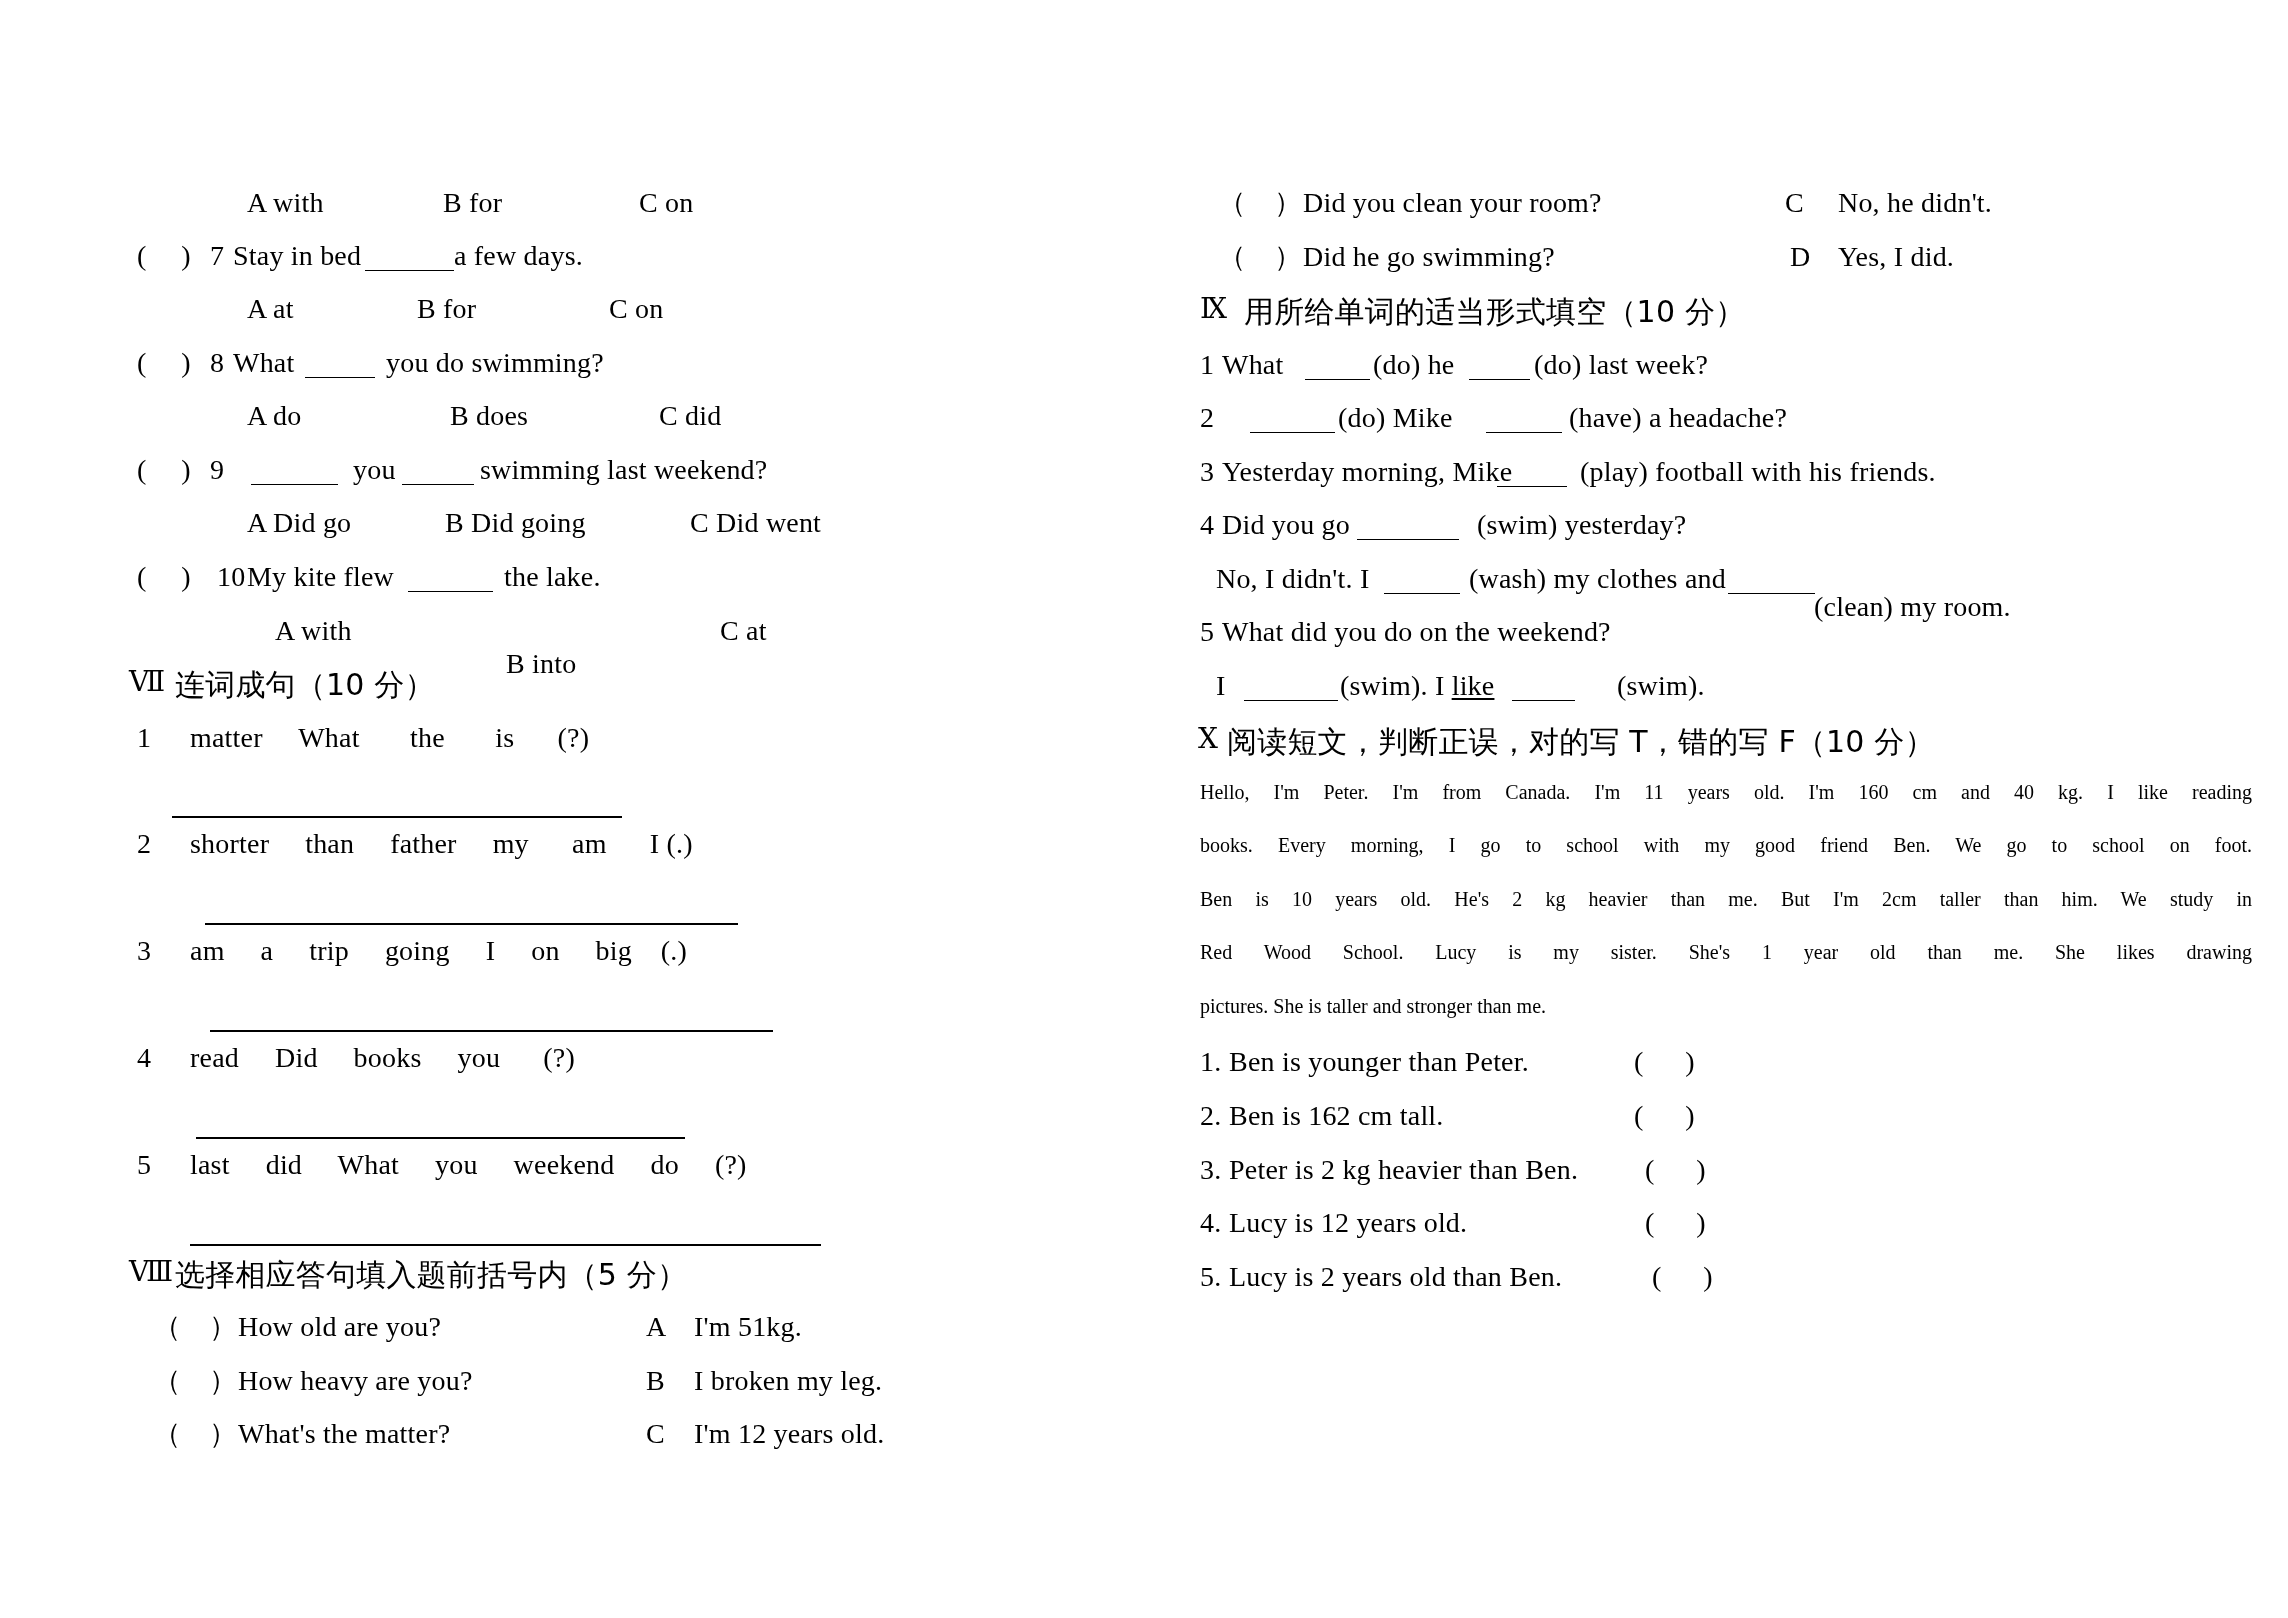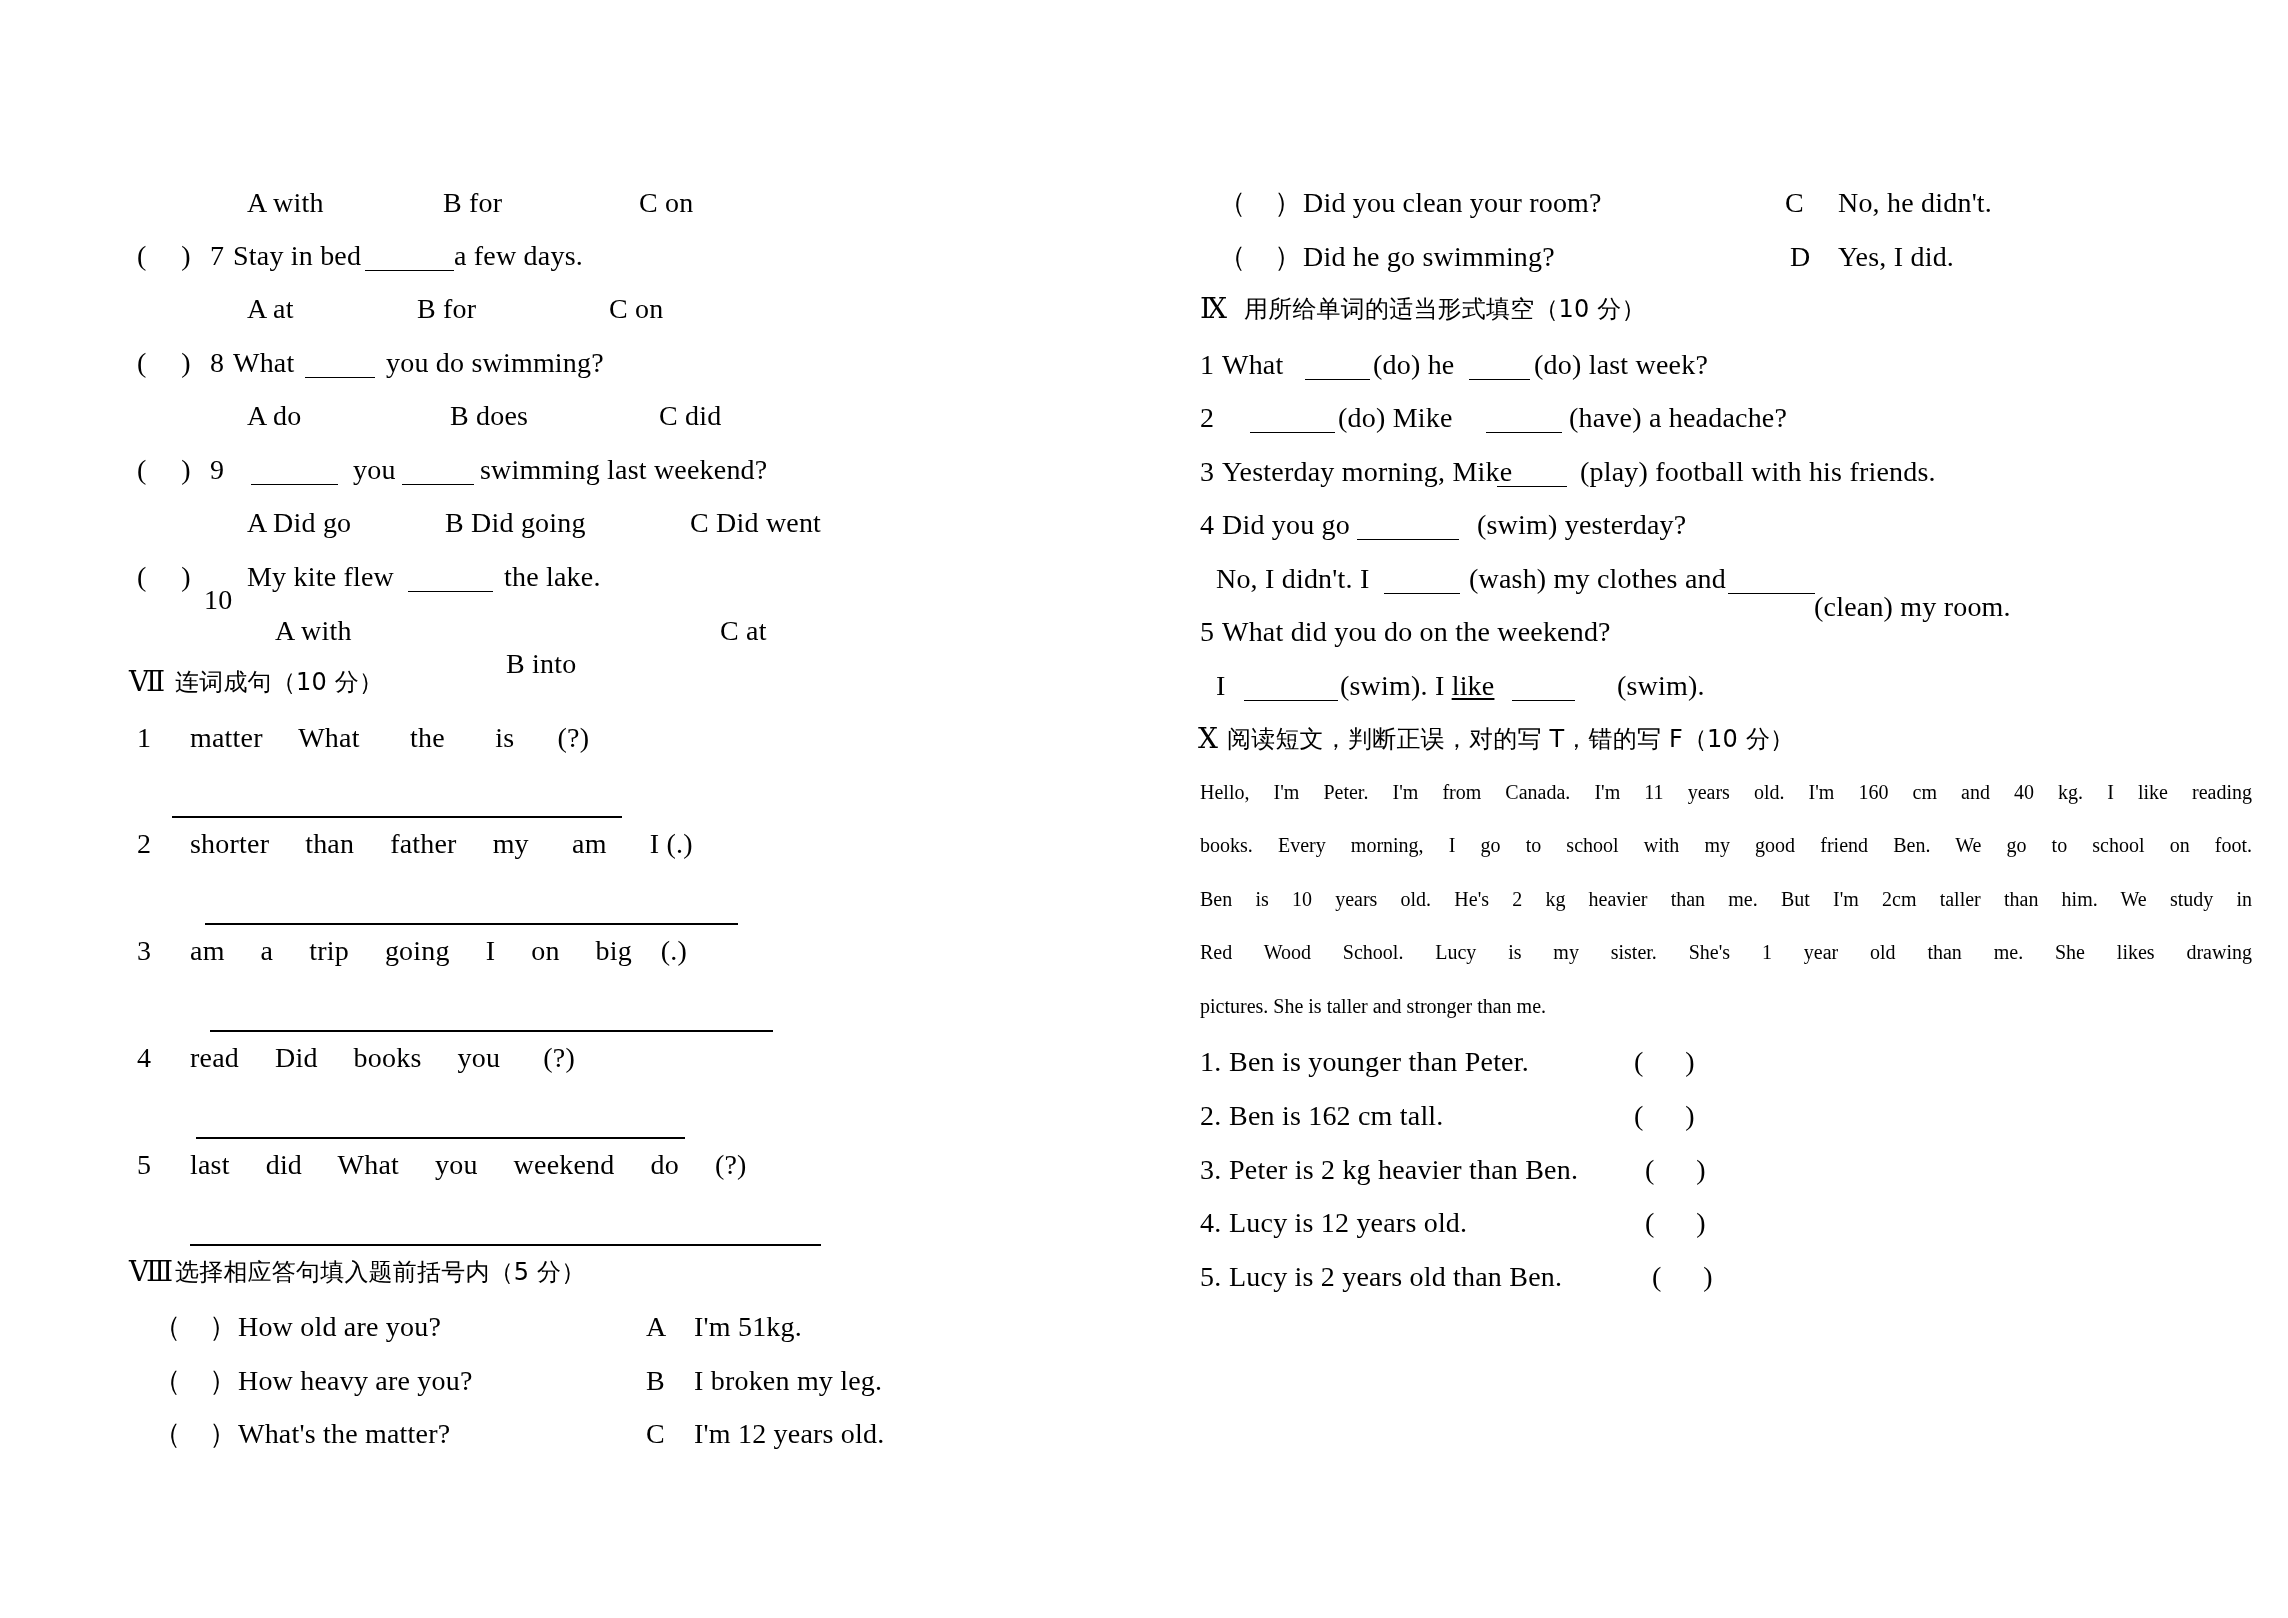--- a/index.html
+++ b/index.html
@@ -23,21 +23,21 @@
   
   .t {
     position: absolute;
     white-space: pre;
     font-size: 28px;
     line-height: 1;
     letter-spacing: 0.2px;
   }
   .cn {
     font-family: "DejaVu Sans", "Liberation Sans", sans-serif;
-    font-size: 24px;
+    font-size: 30px;
   }
   .cnserif {
     font-family: "DejaVu Serif", "Liberation Serif", serif;
   }
   
   .blank {
     display: inline-block;
     border-bottom: 1.8px solid #000;
     vertical-align: baseline;
     height: 1em;
@@ -102,21 +102,21 @@
   <span class="t" style="left:251px; top:456px;"><span class="blank" style="width:87px;"></span></span>
   <span class="t" style="left:353px; top:456px;">you</span>
   <span class="t" style="left:402px; top:456px;"><span class="blank" style="width:72px;"></span></span>
   <span class="t" style="left:480px; top:456px;">swimming last weekend?</span>
 
   <span class="t" style="left:247px; top:509px;">A Did go</span>
   <span class="t" style="left:445px; top:509px;">B Did going</span>
   <span class="t" style="left:690px; top:509px;">C Did went</span>
 
   <span class="t paren" style="left:137px; top:563px;">(&nbsp;&nbsp;&nbsp;&nbsp;&nbsp;)</span>
-  <span class="t" style="left:204px; top:563px;margin-top:23px;">10</span>
+  <span class="t" style="left:217px; top:563px;">10</span>
   <span class="t" style="left:247px; top:563px;">My kite flew</span>
   <span class="t" style="left:408px; top:563px;"><span class="blank" style="width:85px;"></span></span>
   <span class="t" style="left:504px; top:563px;">the lake.</span>
 
   <span class="t" style="left:275px; top:617px;">A with</span>
   <span class="t" style="left:506px; top:650px;">B into</span>
   <span class="t" style="left:720px; top:617px;">C at</span>
 
   <span class="t cnserif" style="left:129px; top:668px;">Ⅶ</span>
   <span class="t cn" style="left:175px; top:670px;">连词成句（10 分）</span>

